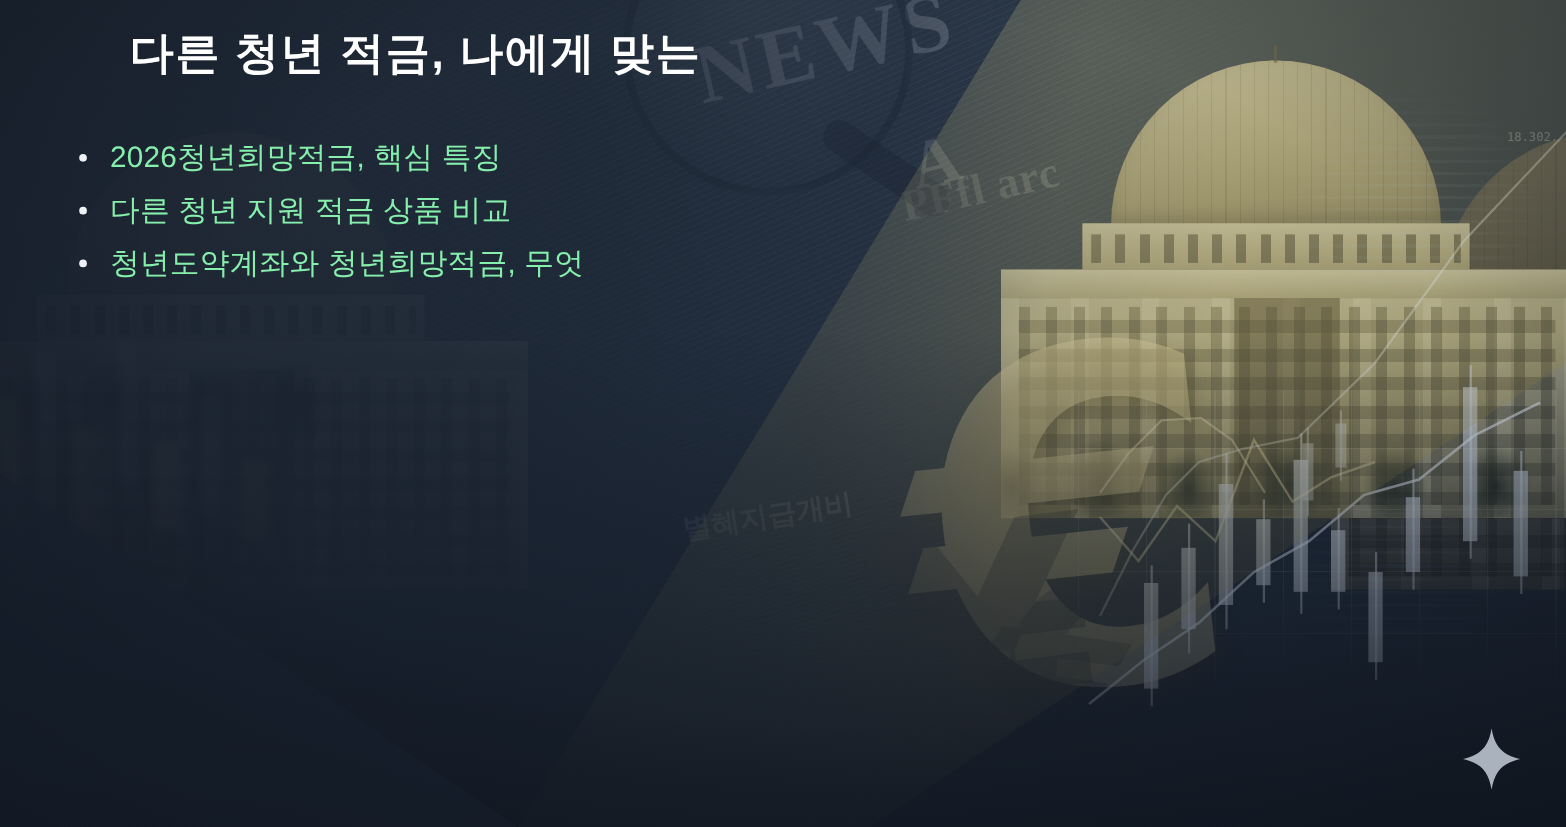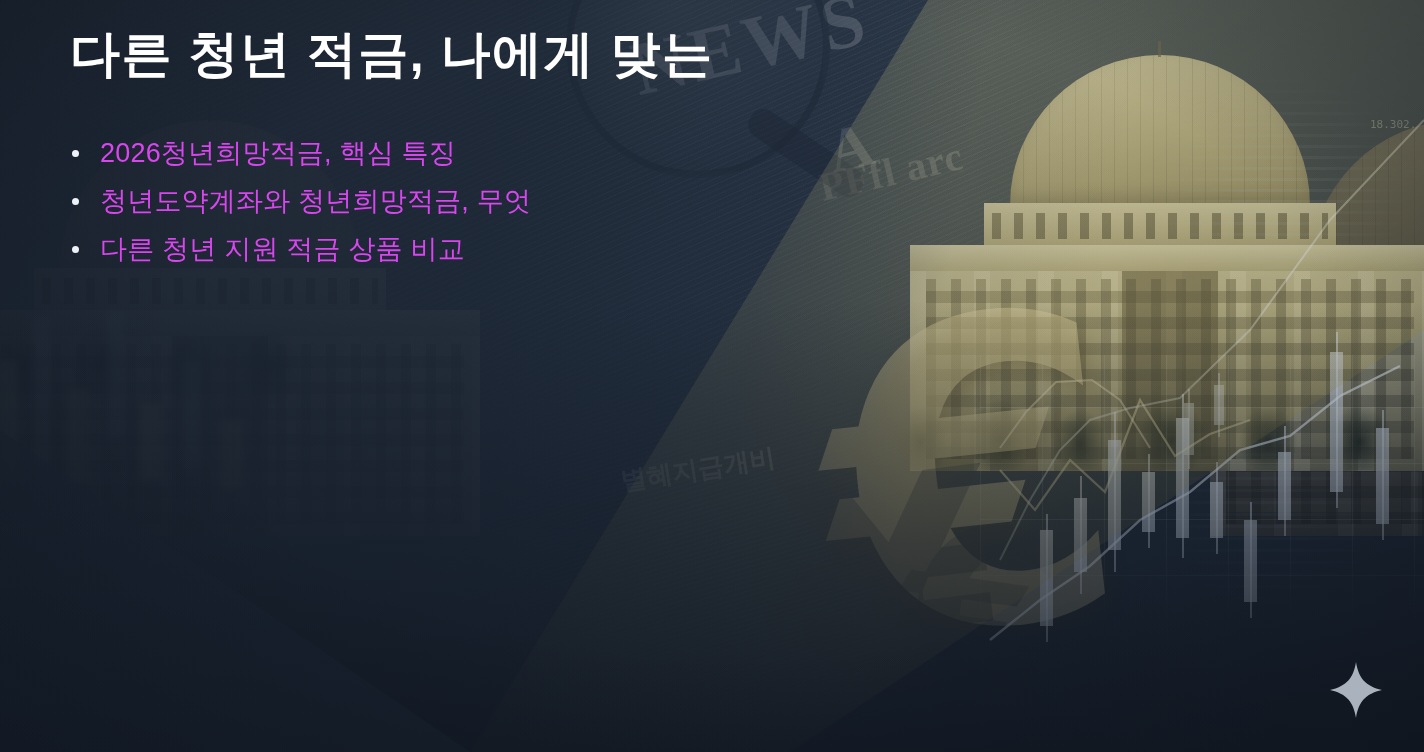--- a/index.html
+++ b/index.html
@@ -266,31 +266,31 @@
     width: 1000px;
     z-index: 30;
   }
   .title { color: #ffffff; }
   .title .line {
     font-weight: 700;
     white-space: nowrap;
     letter-spacing: -0.5px;
   }
   .title .line1 { font-size: 51px; line-height: 1.0;  padding-top: 78px; }
-  .title .line2 { font-size: 50px; line-height: 1.0;  padding-top: 29px; letter-spacing: 1.5px; }
+  .title .line2 { font-size: 40px; line-height: 1.0;  padding-top: 29px; letter-spacing: 1.5px; margin-left: 48px; }
   .title .line3 { font-size: 58px; line-height: 1.0;  padding-top: 33px; letter-spacing: 1.5px; }
 
   .bullets {
     margin-top: 50px;
     list-style: none;
     padding: 0;
   }
   .bullets li {
     position: relative;
-    color: #d946ef;
+    color: #86efac;
     font-size: 27px;
     line-height: 48px;
     padding-left: 30px;
     white-space: nowrap;
     letter-spacing: 0.2px;
   }
   .bullets li .dot {
     position: absolute;
     left: 2px;
     top: 21px;
@@ -461,25 +461,25 @@
       <div class="line line2">다른 청년 적금, 나에게 맞는</div>
     </div>
 
     <ul class="bullets">
       <li>
         <span class="dot"></span>
         <span>2026청년희망적금, 핵심 특징</span>
       </li>
       <li>
         <span class="dot"></span>
-        <span>청년도약계좌와 청년희망적금, 무엇</span>
+        <span>다른 청년 지원 적금 상품 비교</span>
       </li>
       <li>
         <span class="dot"></span>
-        <span>다른 청년 지원 적금 상품 비교</span>
+        <span>청년도약계좌와 청년희망적금, 무엇</span>
       </li>
     </ul>
   </div>
 
   <svg class="sparkle" viewBox="0 0 52 56">
     <path d="M26 0 C28.6 16.4 35.6 24.2 52 28 C35.6 31.8 28.6 39.6 26 56 C23.4 39.6 16.4 31.8 0 28 C16.4 24.2 23.4 16.4 26 0 Z" fill="#aab3bd"></path>
   </svg>
 
 </div>
 

